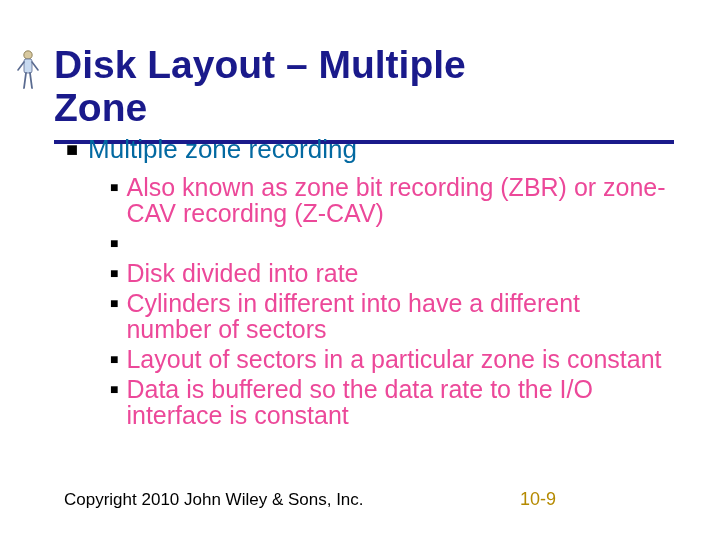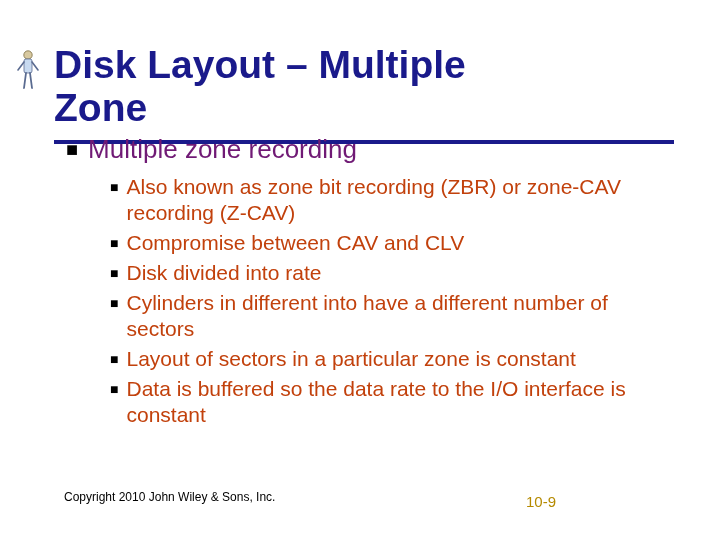--- a/index.html
+++ b/index.html
@@ -59,55 +59,55 @@
   .b1-mark {
     flex: 0 0 auto;
     font-size: 20px;
     line-height: 30px;
     margin-right: 10px;
     color: #000;
   }
   .b1-text {
     font-size: 26px;
     line-height: 30px;
-    color: #701a75;
+    color: #0369a1;
   }
   .sublist {
     margin-left: 44px;
     margin-top: 4px;
   }
   .bullet-l2 {
     display: flex;
     align-items: flex-start;
     margin-bottom: 4px;
   }
   .b2-mark {
     flex: 0 0 auto;
     font-size: 14px;
     line-height: 26px;
     margin-right: 8px;
     color: #000;
   }
   .b2-text {
-    font-size: 21px;
+    font-size: 25px;
     line-height: 26px;
-    color: #c2410c;
+    color: #ec4899;
   }
   .footer-left {
     position: absolute;
     left: 64px;
-    bottom: 36px;
-    font-size: 12px;
+    bottom: 30px;
+    font-size: 17px;
     color: #000;
   }
   .footer-right {
     position: absolute;
     right: 36px;
     bottom: 30px;
-    font-size: 15px;
+    font-size: 18px;
     color: #b58a00;
   }
 </style>
 </head>
 <body>
 
 <div class="slide">
 
   <div class="left-icon">
     <svg viewBox="0 0 28 44" width="28" height="44">
@@ -134,21 +134,20 @@
 
     <div class="sublist">
 
       <div class="bullet-l2">
         <div class="b2-mark">■</div>
         <div class="b2-text">Also known as zone bit recording (ZBR) or zone-CAV recording (Z-CAV)</div>
       </div>
 
       <div class="bullet-l2">
         <div class="b2-mark">■</div>
-        <div class="b2-text">Compromise between CAV and CLV</div>
       </div>
 
       <div class="bullet-l2">
         <div class="b2-mark">■</div>
         <div class="b2-text">Disk divided into rate</div>
       </div>
 
       <div class="bullet-l2">
         <div class="b2-mark">■</div>
         <div class="b2-text">Cylinders in different into have a different number of sectors</div>

